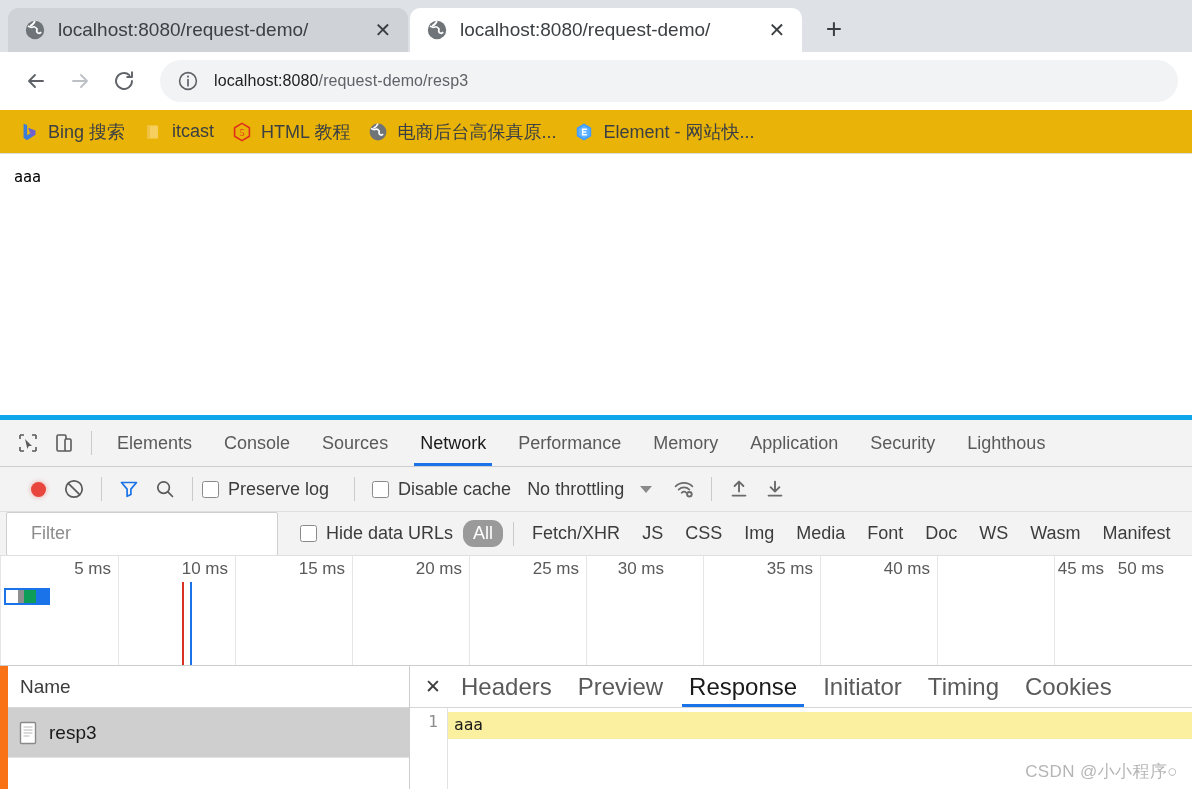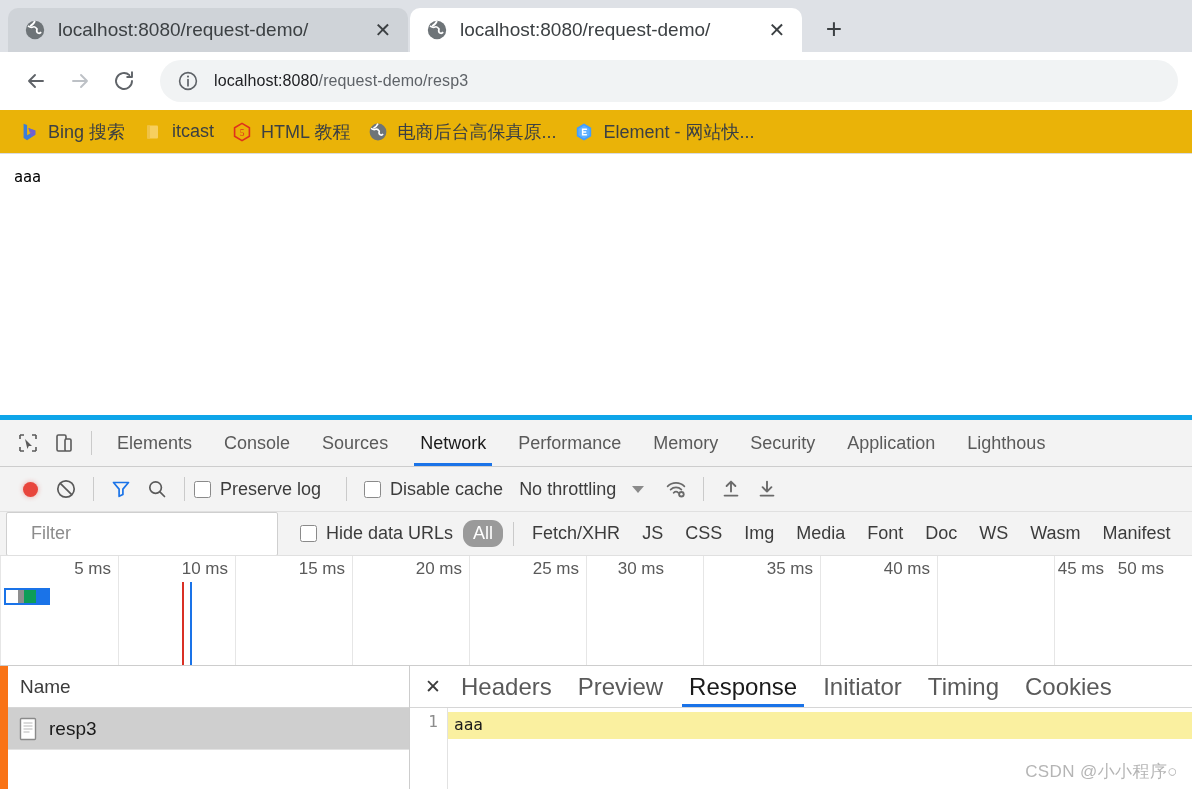--- a/index.html
+++ b/index.html
@@ -185,21 +185,21 @@
     left: 10px; right: 10px; bottom: 0; height: 3px;
     background: #1a73e8;
   }
 
   
   .nw-toolbar {
     height: 45px; flex: 0 0 45px;
     background: #f3f3f3;
     border-bottom: 1px solid #e0e0e0;
     display: flex; align-items: center;
-    padding-left: 12px;
+    padding-left: 20px;
     gap: 0;
     overflow: hidden;
   }
   .rec-dot {
     width: 15px; height: 15px; border-radius: 50%;
     background: #e8453c;
     box-shadow: 0 0 5px rgba(232,69,60,0.45);
   }
   .chk-wrap { display: flex; align-items: center; cursor: pointer; white-space: nowrap; }
   .chk-box {
@@ -299,21 +299,21 @@
   }
   .nw-list-head {
     height: 42px; flex: 0 0 42px;
     display: flex; align-items: center;
     padding-left: 12px;
     border-bottom: 1px solid #d6d6d6;
     font-size: 19px; color: #3c3c3c;
     background: #fff;
   }
   .nw-row {
-    height: 42px;
+    height: 50px;
     display: flex; align-items: center;
     padding-left: 10px;
     cursor: pointer;
     border-bottom: 1px solid #e2e2e2;
   }
   .nw-row.selected { background: #cfcfcf; }
   .row-icon { width: 20px; height: 24px; flex: 0 0 20px; margin-right: 11px; }
   .row-name { font-size: 19px; color: #1a1a1a; }
 
   .nw-detail { flex: 1 1 auto; display: flex; flex-direction: column; background: #fff; min-width: 0; }
@@ -508,22 +508,22 @@
         </svg>
       </div>
       <div class="dt-sep"></div>
 
       <div class="dt-tab">Elements</div>
       <div class="dt-tab">Console</div>
       <div class="dt-tab">Sources</div>
       <div class="dt-tab active">Network</div>
       <div class="dt-tab">Performance</div>
       <div class="dt-tab">Memory</div>
+      <div class="dt-tab">Application</div>
       <div class="dt-tab">Security</div>
-      <div class="dt-tab">Application</div>
       <div class="dt-tab">Lighthous</div>
     </div>
 
     <div class="nw-toolbar">
       <div class="dt-icon-btn">
         <span class="rec-dot"></span>
       </div>
       <div class="dt-icon-btn">
         <svg width="22" height="22" viewBox="0 0 22 22">
           <circle cx="11" cy="11" r="8.2" stroke="#5a5a5a" stroke-width="1.7" fill="none"></circle>

